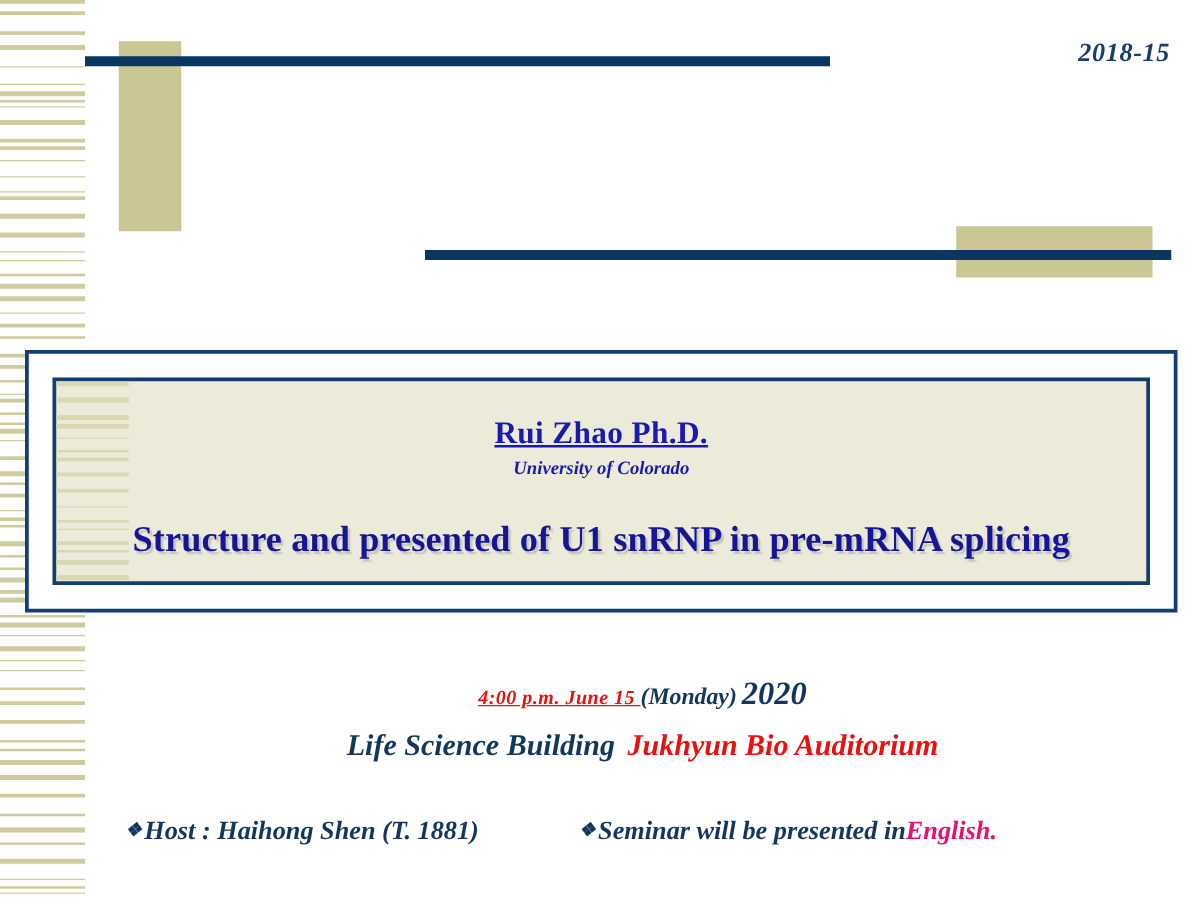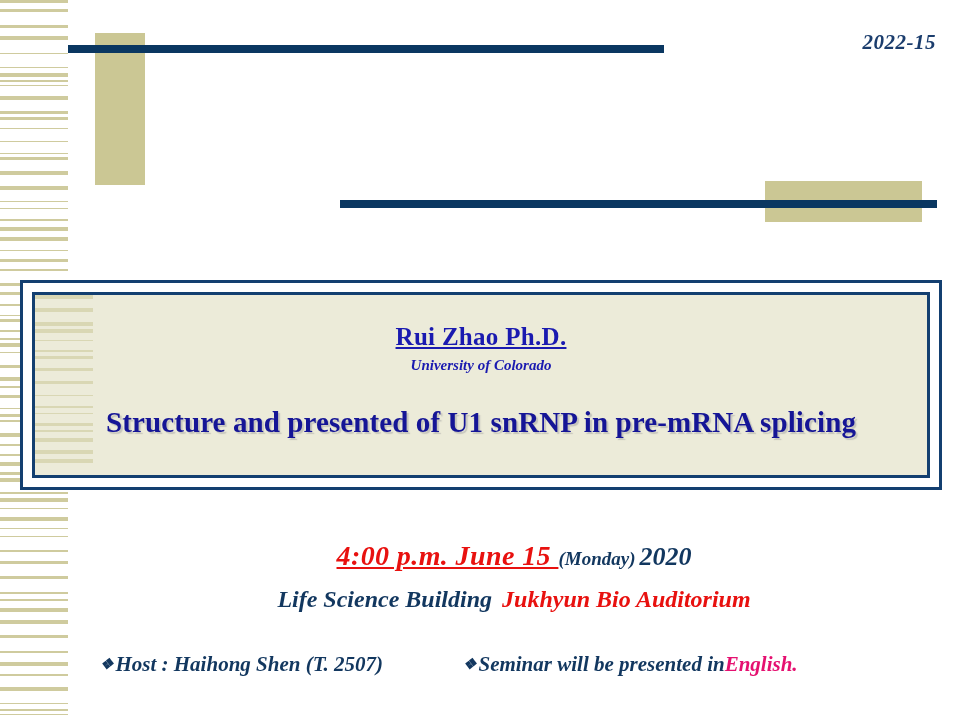--- a/index.html
+++ b/index.html
@@ -85,21 +85,21 @@
 
   
   #seminar-panel {
     position: absolute;
     left: 20px;
     top: 280px;
     width: 922px;
     height: 210px;
     box-sizing: border-box;
     border: 3px solid #133f70;
-    padding: 9px;
+    padding: 19px;
     background: #ffffff;
     z-index: 4;
   }
   #seminar-panel-inner {
     position: relative;
     width: 100%;
     height: 100%;
     box-sizing: border-box;
     border: 3px solid #133f70;
     background: #ecebd9;
@@ -159,21 +159,21 @@
     text-align: center;
   }
   #datetime-line {
     font-family: "Liberation Serif", "DejaVu Serif", serif;
     font-style: italic;
     font-weight: 700;
     color: #12375f;
     white-space: nowrap;
   }
   #datetime-line .time-date {
-    font-size: 28px;
+    font-size: 16px;
     color: #e8110f;
     text-decoration: underline;
     letter-spacing: 0.4px;
   }
   #datetime-line .weekday {
     font-size: 19px;
     color: #12375f;
   }
   #datetime-line .year {
     font-size: 26px;
@@ -290,21 +290,21 @@
       <div class="stripe" style="top: 703px; height: 1px;"></div>
       <div class="stripe" style="top: 709px; height: 2px;"></div>
       <div class="stripe" style="top: 714px; height: 1px;"></div>
     </div>
 
   <div id="khaki-left" class="khaki-block"></div>
   <div id="navy-bar-top" class="navy-bar"></div>
   <div id="khaki-right" class="khaki-block"></div>
   <div id="navy-bar-bottom" class="navy-bar"></div>
 
-  <div id="ref-number">2022-15</div>
+  <div id="ref-number">2018-15</div>
 
   <div id="institute-title">
   </div>
 
   <div id="seminar-panel">
     <div id="seminar-panel-inner">
       <div id="panel-stripes">
           <div class="stripe" style="top: 0px; height: 4px;"></div>
           <div class="stripe" style="top: 13px; height: 4px;"></div>
           <div class="stripe" style="top: 27px; height: 4px;"></div>
@@ -337,20 +337,20 @@
     <div id="datetime-line">
       <span class="time-date"> 4:00 p.m.  June 15 </span><span class="weekday">(Monday)</span>&nbsp;<span class="year">2020</span>
     </div>
     <div id="venue-line">
       <span class="building">Life Science Building</span><span class="hall">Jukhyun Bio Auditorium</span>
     </div>
   </div>
 
   <div id="footer-notes">
     <span class="note note-host">
-      <span class="bullet">❖</span><span>Host : Haihong Shen (T. 2507)</span>
+      <span class="bullet">❖</span><span>Host : Haihong Shen (T. 1881)</span>
     </span>
     <span class="note note-language">
       <span class="bullet">❖</span><span>Seminar will be  presented in</span><span class="english">English.</span>
     </span>
   </div>
 
 </div>
 
 </body></html>

